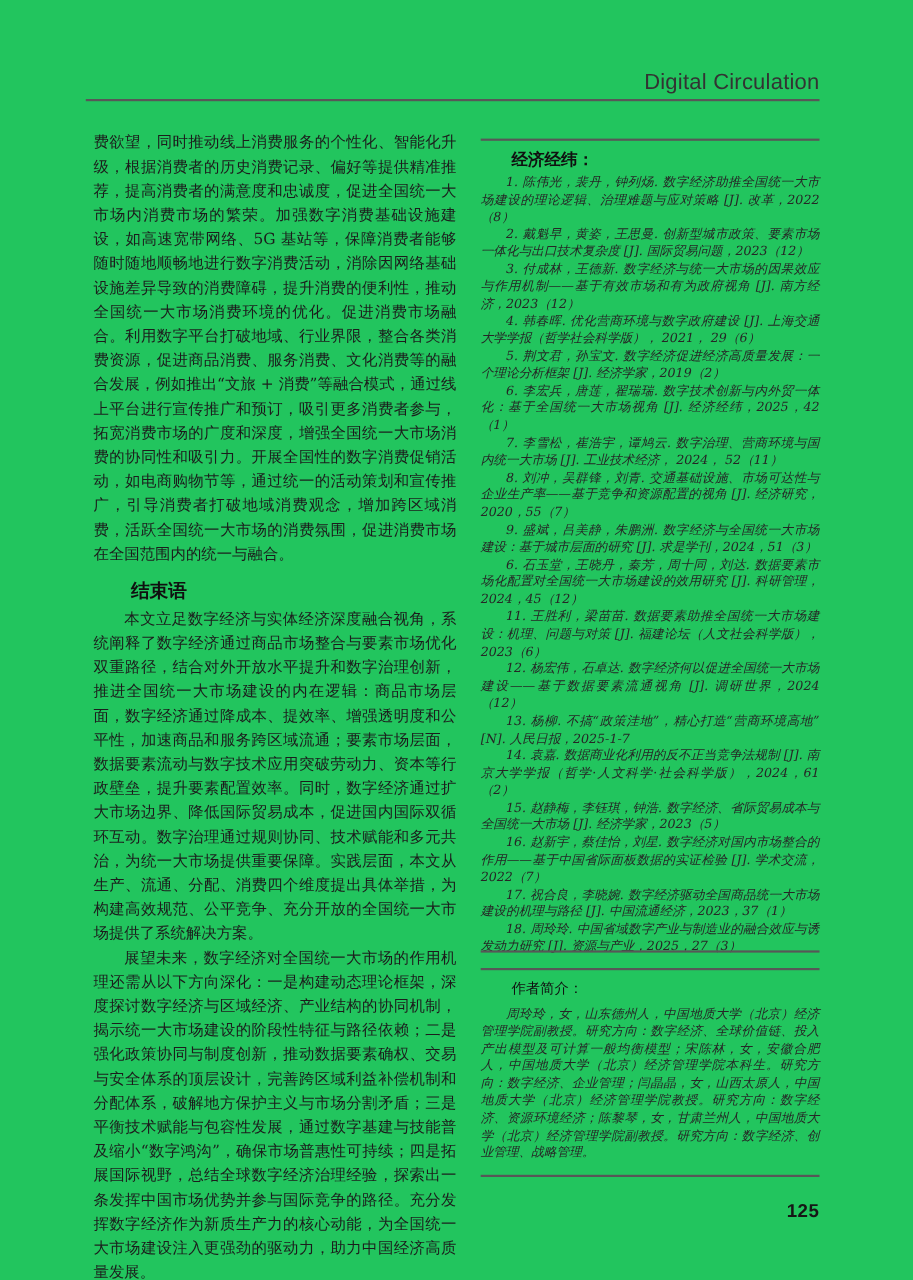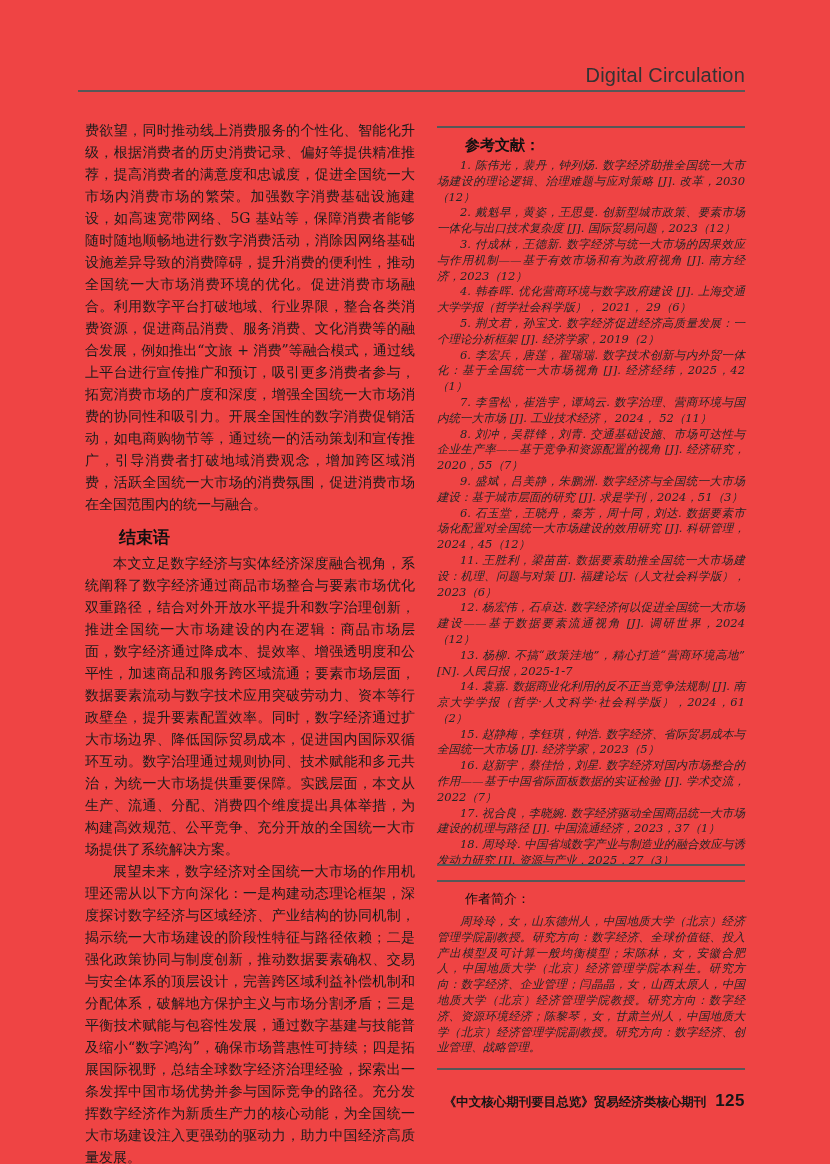--- a/index.html
+++ b/index.html
@@ -1,20 +1,20 @@
 <!DOCTYPE html>
 <html><head>
 <meta charset="utf-8">
 <style>
   html,body{margin:0;padding:0;background:#e8e8e8;}
   .page{
     position:relative;
     width:830px;height:1164px;
     margin:0 auto;
-    background:#ef4444;
+    background:#22c55e;
     overflow:hidden;
     font-family:"DejaVu Serif",serif;
     color:#1c1c1c;
   }
   
   .running-head{
     position:absolute;top:64px;right:85px;
     font-family:"Liberation Sans",sans-serif;
     font-size:20px;letter-spacing:.2px;color:#333;
   }
@@ -85,23 +85,23 @@
   <div class="head-rule"></div>
 
   <div class="left-col">
     <p>费欲望，同时推动线上消费服务的个性化、智能化升级，根据消费者的历史消费记录、偏好等提供精准推荐，提高消费者的满意度和忠诚度，促进全国统一大市场内消费市场的繁荣。加强数字消费基础设施建设，如高速宽带网络、5G 基站等，保障消费者能够随时随地顺畅地进行数字消费活动，消除因网络基础设施差异导致的消费障碍，提升消费的便利性，推动全国统一大市场消费环境的优化。促进消费市场融合。利用数字平台打破地域、行业界限，整合各类消费资源，促进商品消费、服务消费、文化消费等的融合发展，例如推出“文旅 + 消费”等融合模式，通过线上平台进行宣传推广和预订，吸引更多消费者参与，拓宽消费市场的广度和深度，增强全国统一大市场消费的协同性和吸引力。开展全国性的数字消费促销活动，如电商购物节等，通过统一的活动策划和宣传推广，引导消费者打破地域消费观念，增加跨区域消费，活跃全国统一大市场的消费氛围，促进消费市场在全国范围内的统一与融合。</p>
     <div class="section-head">结束语</div>
     <p class="indent">本文立足数字经济与实体经济深度融合视角，系统阐释了数字经济通过商品市场整合与要素市场优化双重路径，结合对外开放水平提升和数字治理创新，推进全国统一大市场建设的内在逻辑：商品市场层面，数字经济通过降成本、提效率、增强透明度和公平性，加速商品和服务跨区域流通；要素市场层面，数据要素流动与数字技术应用突破劳动力、资本等行政壁垒，提升要素配置效率。同时，数字经济通过扩大市场边界、降低国际贸易成本，促进国内国际双循环互动。数字治理通过规则协同、技术赋能和多元共治，为统一大市场提供重要保障。实践层面，本文从生产、流通、分配、消费四个维度提出具体举措，为构建高效规范、公平竞争、充分开放的全国统一大市场提供了系统解决方案。</p>
     <p class="indent">展望未来，数字经济对全国统一大市场的作用机理还需从以下方向深化：一是构建动态理论框架，深度探讨数字经济与区域经济、产业结构的协同机制，揭示统一大市场建设的阶段性特征与路径依赖；二是强化政策协同与制度创新，推动数据要素确权、交易与安全体系的顶层设计，完善跨区域利益补偿机制和分配体系，破解地方保护主义与市场分割矛盾；三是平衡技术赋能与包容性发展，通过数字基建与技能普及缩小“数字鸿沟”，确保市场普惠性可持续；四是拓展国际视野，总结全球数字经济治理经验，探索出一条发挥中国市场优势并参与国际竞争的路径。充分发挥数字经济作为新质生产力的核心动能，为全国统一大市场建设注入更强劲的驱动力，助力中国经济高质量发展。</p>
   </div>
 
   <div class="rule rule-refs-top"></div>
-  <div class="refs-head">参考文献：</div>
+  <div class="refs-head">经济经纬：</div>
   <div class="refs">
-    <p>1. 陈伟光，裴丹，钟列炀. 数字经济助推全国统一大市场建设的理论逻辑、治理难题与应对策略 [J]. 改革，2030（12）</p>
+    <p>1. 陈伟光，裴丹，钟列炀. 数字经济助推全国统一大市场建设的理论逻辑、治理难题与应对策略 [J]. 改革，2022（8）</p>
     <p>2. 戴魁早，黄姿，王思曼. 创新型城市政策、要素市场一体化与出口技术复杂度 [J]. 国际贸易问题，2023（12）</p>
     <p>3. 付成林，王德新. 数字经济与统一大市场的因果效应与作用机制——基于有效市场和有为政府视角 [J]. 南方经济，2023（12）</p>
     <p>4. 韩春晖. 优化营商环境与数字政府建设 [J]. 上海交通大学学报（哲学社会科学版）， 2021， 29（6）</p>
     <p>5. 荆文君，孙宝文. 数字经济促进经济高质量发展：一个理论分析框架 [J]. 经济学家，2019（2）</p>
     <p>6. 李宏兵，唐莲，翟瑞瑞. 数字技术创新与内外贸一体化：基于全国统一大市场视角 [J]. 经济经纬，2025，42（1）</p>
     <p>7. 李雪松，崔浩宇，谭鸠云. 数字治理、营商环境与国内统一大市场 [J]. 工业技术经济， 2024， 52（11）</p>
     <p>8. 刘冲，吴群锋，刘青. 交通基础设施、市场可达性与企业生产率——基于竞争和资源配置的视角 [J]. 经济研究，2020，55（7）</p>
     <p>9. 盛斌，吕美静，朱鹏洲. 数字经济与全国统一大市场建设：基于城市层面的研究 [J]. 求是学刊，2024，51（3）</p>
     <p>6. 石玉堂，王晓丹，秦芳，周十同，刘达. 数据要素市场化配置对全国统一大市场建设的效用研究 [J]. 科研管理，2024，45（12）</p>
     <p>11. 王胜利，梁苗苗. 数据要素助推全国统一大市场建设：机理、问题与对策 [J]. 福建论坛（人文社会科学版），2023（6）</p>
@@ -116,17 +116,16 @@
 
   <div class="rule rule-double-1"></div>
   <div class="rule rule-double-2"></div>
   <div class="bio-head">作者简介：</div>
   <div class="bio">
     <p>周玲玲，女，山东德州人，中国地质大学（北京）经济管理学院副教授。研究方向：数字经济、全球价值链、投入产出模型及可计算一般均衡模型；宋陈林，女，安徽合肥人，中国地质大学（北京）经济管理学院本科生。研究方向：数字经济、企业管理；闫晶晶，女，山西太原人，中国地质大学（北京）经济管理学院教授。研究方向：数字经济、资源环境经济；陈黎琴，女，甘肃兰州人，中国地质大学（北京）经济管理学院副教授。研究方向：数字经济、创业管理、战略管理。</p>
   </div>
   <div class="rule rule-bio-bottom"></div>
 
   <div class="page-footer">
-    <span class="footer-journal">《中文核心期刊要目总览》贸易经济类核心期刊</span>
     <span class="footer-page">125</span>
   </div>
 
 </div>
 
 </body></html>

